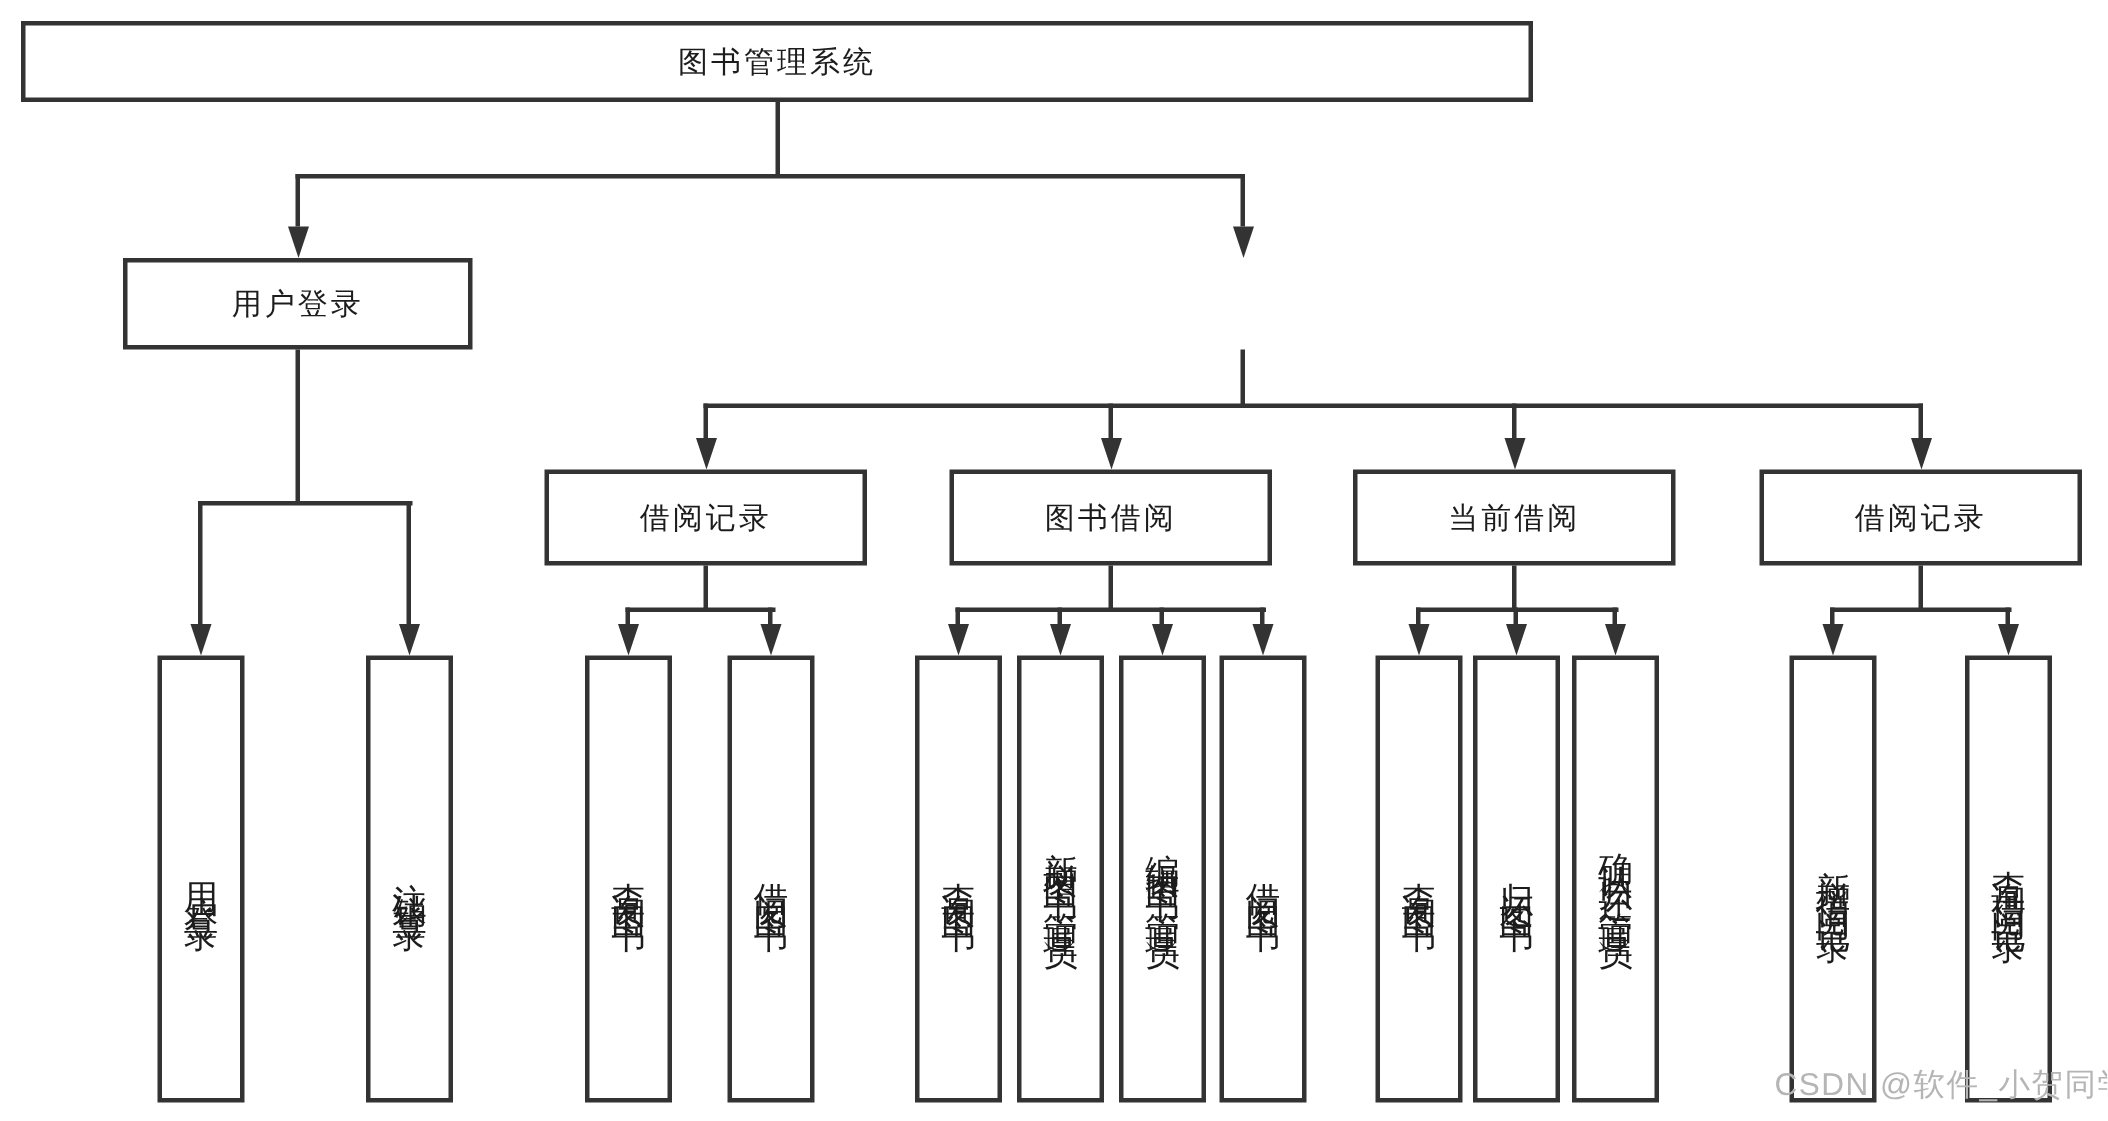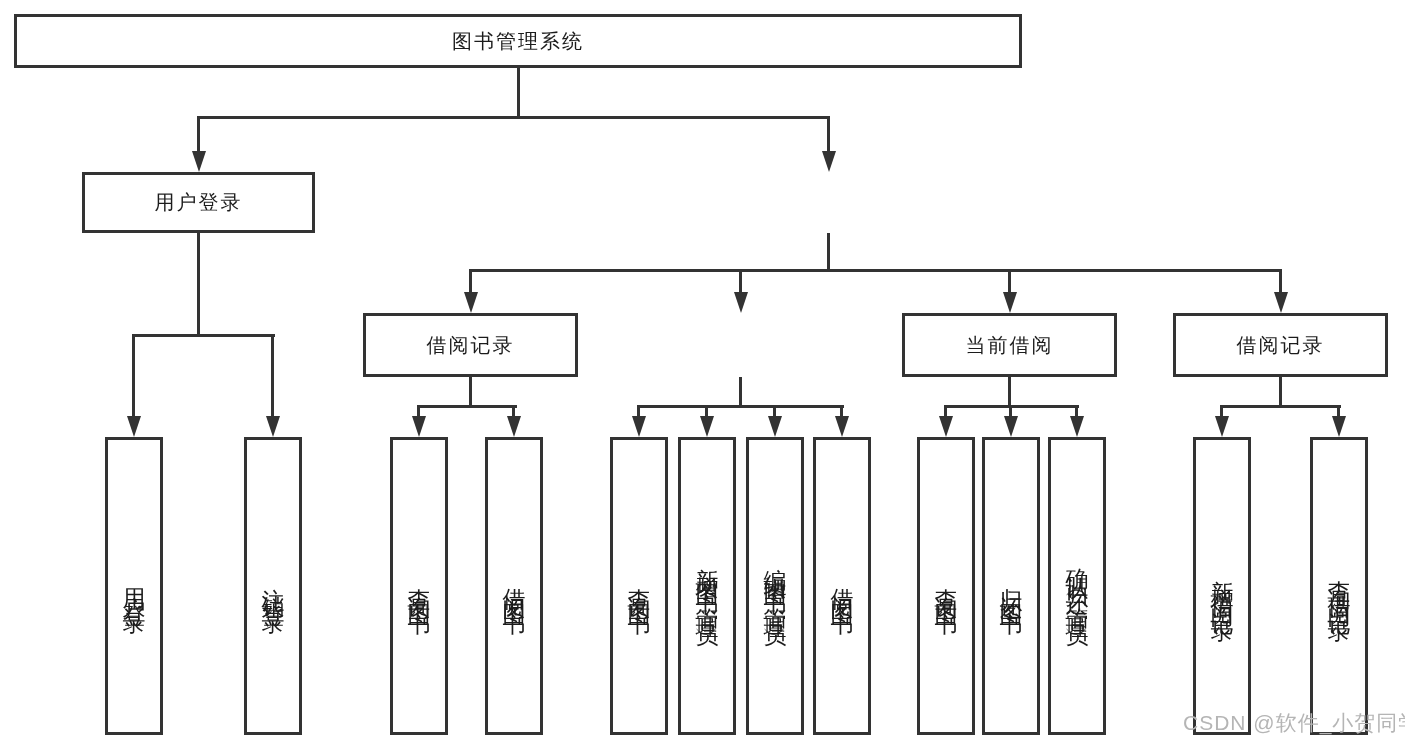--- a/index.html
+++ b/index.html
@@ -83,20 +83,21 @@
   <div class="arw" style="left:271px; top:334px; height:82px;"></div>
 
   <div class="vl" style="left:827px; top:233px; height:38px;"></div>
   <div class="hl" style="left:469px; top:269px; width:813px;"></div>
   <div class="arw" style="left:469px;  top:269px; height:23px;"></div>
   <div class="arw" style="left:739px;  top:269px; height:23px;"></div>
   <div class="arw" style="left:1008px; top:269px; height:23px;"></div>
   <div class="arw" style="left:1279px; top:269px; height:23px;"></div>
 
   <div class="box" style="left:363px; top:313px; width:215px; height:64px;">借阅记录</div>
+  <div class="box" style="left:633px; top:313px; width:215px; height:64px;">图书借阅</div>
   <div class="box" style="left:902px; top:313px; width:215px; height:64px;">当前借阅</div>
   <div class="box" style="left:1173px; top:313px; width:215px; height:64px;">借阅记录</div>
 
   <div class="vl" style="left:469px; top:377px; height:30px;"></div>
   <div class="hl" style="left:417px; top:405px; width:100px;"></div>
   <div class="arw" style="left:417px; top:405px; height:11px;"></div>
   <div class="arw" style="left:512px; top:405px; height:11px;"></div>
 
   <div class="vl" style="left:739px; top:377px; height:30px;"></div>
   <div class="hl" style="left:637px; top:405px; width:207px;"></div>

